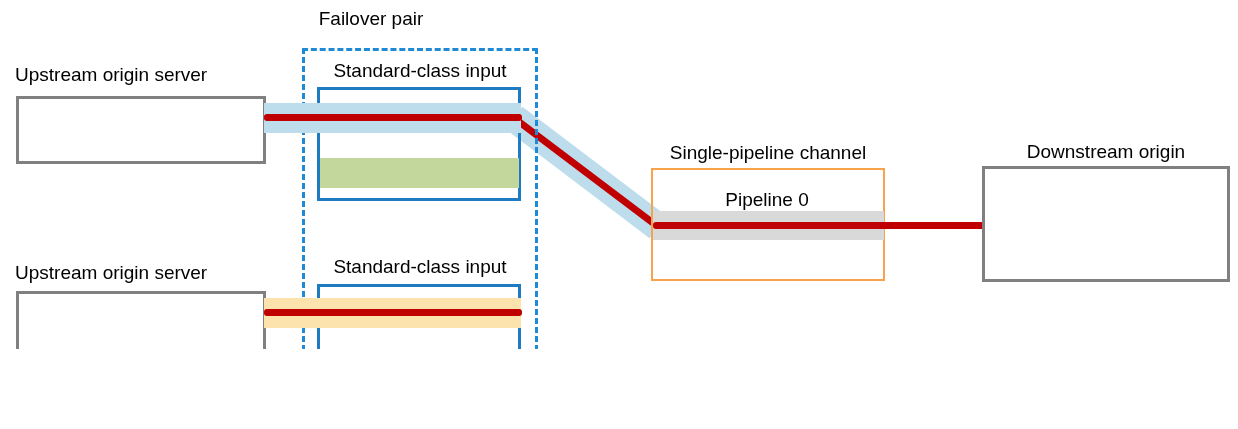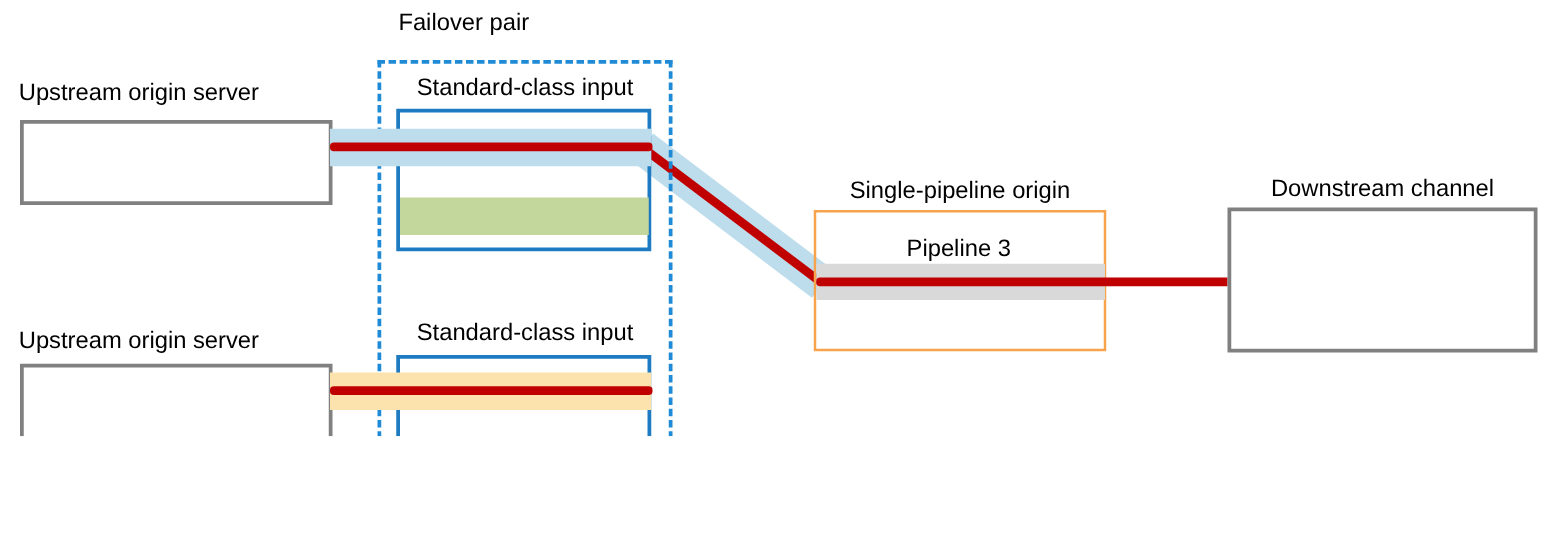--- a/index.html
+++ b/index.html
@@ -111,25 +111,25 @@
 
   <div class="abs label label-center" style="left:320px; top:256px; width:200px;">Standard-class input</div>
   <div class="abs box-blue" style="left:317px; top:284px; width:204px; height:116px;"></div>
 
   <div class="abs band band-tan" style="left:264px; top:298px; width:257px; height:30px;"></div>
 
   <div class="abs band band-pink" style="left:320px; top:355px; width:199px; height:30px;"></div>
 
   <div class="abs red-line" style="left:264px; top:309px; width:258px;"></div>
 
-  <div class="abs label label-center" style="left:651px; top:142px; width:234px;">Single-pipeline origin</div>
+  <div class="abs label label-center" style="left:651px; top:142px; width:234px;">Single-pipeline channel</div>
   <div class="abs box-orange" style="left:651px; top:168px; width:234px; height:113px;"></div>
 
   <div class="abs band band-gray" style="left:653px; top:211px; width:231px; height:29px;"></div>
 
-  <div class="abs label label-center" style="left:668px; top:189px; width:198px;">Pipeline 3</div>
+  <div class="abs label label-center" style="left:668px; top:189px; width:198px;">Pipeline 0</div>
 
   <div class="abs red-line" style="left:653px; top:222px; width:423px;"></div>
 
-  <div class="abs label label-center" style="left:982px; top:141px; width:248px;">Downstream channel</div>
+  <div class="abs label label-center" style="left:982px; top:141px; width:248px;">Downstream origin</div>
   <div class="abs box-gray" style="left:982px; top:166px; width:248px; height:116px;"></div>
 
 </div>
 
 </body></html>

